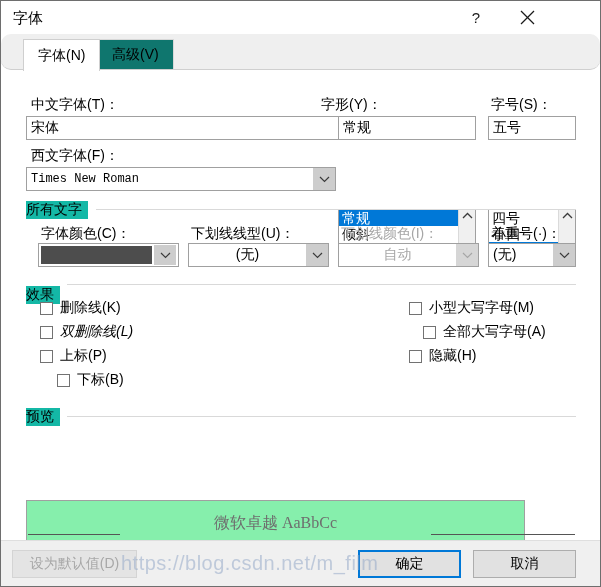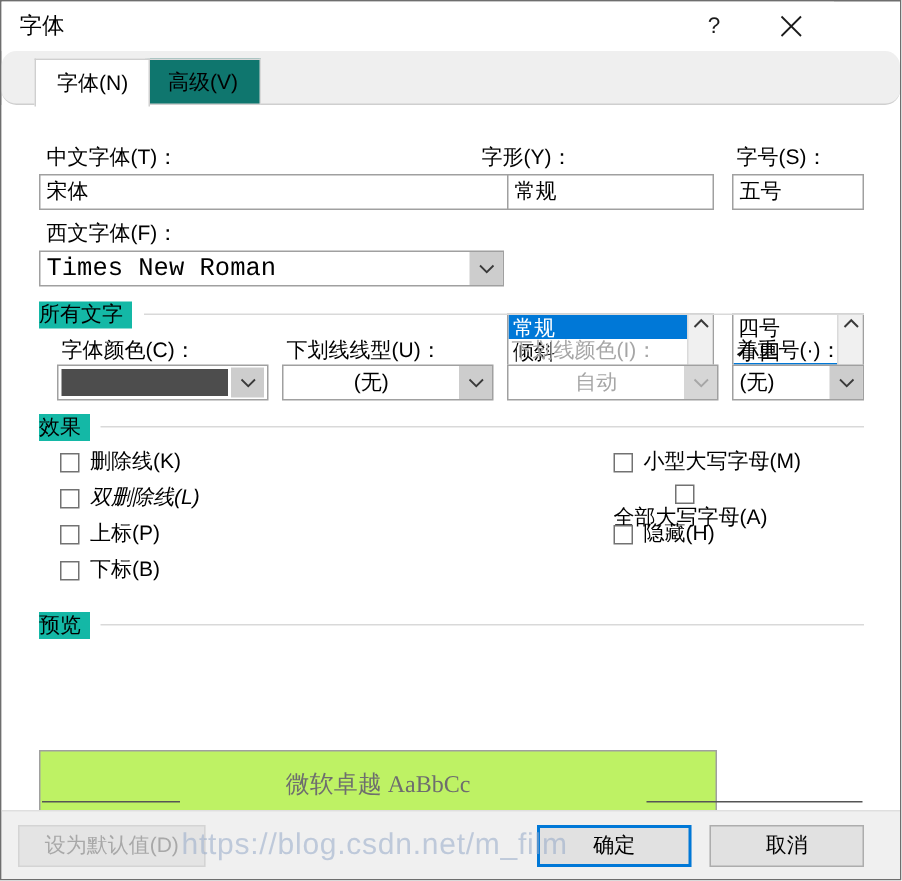--- a/index.html
+++ b/index.html
@@ -81,21 +81,21 @@
     position: absolute; height: 24px;
     border: 1px solid #a0a0a0; background: #ffffff;
     display: flex; align-items: stretch;
   }
   .combo .val {
     flex: 1 1 auto; padding: 0 4px;
     display: flex; align-items: center;
     font-size: 14px; color: #000;
     overflow: hidden; white-space: nowrap;
   }
-  .combo .val.mono { font-family: "Liberation Mono","DejaVu Sans Mono",monospace; font-size:17px;}
+  .combo .val.mono { font-family: "Liberation Mono","DejaVu Sans Mono",monospace; font-size:12px;}
   .combo .val.ctr { justify-content: center; }
   .combo .val.dim { color: #a6a6a6; }
   .combo .arrow {
     flex: 0 0 22px; width: 22px;
     background: #cdcdcd;
     display: flex; align-items: center; justify-content: center;
   }
   .combo .arrow.dim { background: #d6d6d6; }
 
   .chev { display:block; }
@@ -147,22 +147,22 @@
   .cbrow { position: absolute; display: flex; align-items: center; height: 18px; }
   .cbox {
     width: 13px; height: 13px; border: 1px solid #727272;
     background: #ffffff; margin-right: 7px; flex: 0 0 13px;
   }
   .cbrow .cl { font-size: 14px; color: #000; white-space: nowrap; }
 
   
   #preview-box {
     position: absolute; left: 25px; top: 430px;
-    width: 452px; height: 46px;
-    border: 1px solid #a0a0a0; background: #bef264;
+    width: 499px; height: 46px;
+    border: 1px solid #a0a0a0; background: #86efac;
   }
   #preview-text {
     position: absolute; left: 0; right: 0; top: 12px;
     text-align: center; font-size: 16px; color: #6e6e6e;
     font-family: "Liberation Serif","DejaVu Serif",serif;
     white-space: nowrap;
   }
   .prev-rule {
     position: absolute; height: 1px; background: #555; top: 33px;
   }
@@ -336,45 +336,45 @@
     </div>
     <div class="combo" style="left:487px; top:173px; width:88px;">
       <div class="val">(无)</div>
       <div class="arrow">
         <svg class="chev" width="11" height="7" viewBox="0 0 11 7">
             <polyline points="1,1 5.5,5.5 10,1" fill="none" stroke="#3a3a3a" stroke-width="1.2"></polyline>
           </svg>
       </div>
     </div>
 
-    <div class="group-title" style="left:25px; top:206px;">效果</div>
+    <div class="group-title" style="left:25px; top:216px;">效果</div>
     <div class="group-rule" style="left:66px; top:214px; width:509px;"></div>
 
     <div class="cbrow" style="left:39px; top:229px;">
       <span class="cbox"></span>
       <span class="cl">删除线(K)</span>
     </div>
     <div class="cbrow" style="left:39px; top:253px;font-style:italic;">
       <span class="cbox"></span>
       <span class="cl">双删除线(L)</span>
     </div>
     <div class="cbrow" style="left:39px; top:277px;">
       <span class="cbox"></span>
       <span class="cl">上标(P)</span>
     </div>
-    <div class="cbrow" style="left:39px; top:301px;">
+    <div class="cbrow" style="left:56px; top:301px;">
       <span class="cbox"></span>
       <span class="cl">下标(B)</span>
     </div>
 
     <div class="cbrow" style="left:408px; top:229px;">
       <span class="cbox"></span>
       <span class="cl">小型大写字母(M)</span>
     </div>
-    <div class="cbrow" style="left:408px; top:253px;flex-direction:column;">
+    <div class="cbrow" style="left:422px; top:253px;">
       <span class="cbox"></span>
       <span class="cl">全部大写字母(A)</span>
     </div>
     <div class="cbrow" style="left:408px; top:277px;">
       <span class="cbox"></span>
       <span class="cl">隐藏(H)</span>
     </div>
 
     <div class="group-title" style="left:25px; top:338px;">预览</div>
     <div class="group-rule" style="left:66px; top:346px; width:509px;"></div>

